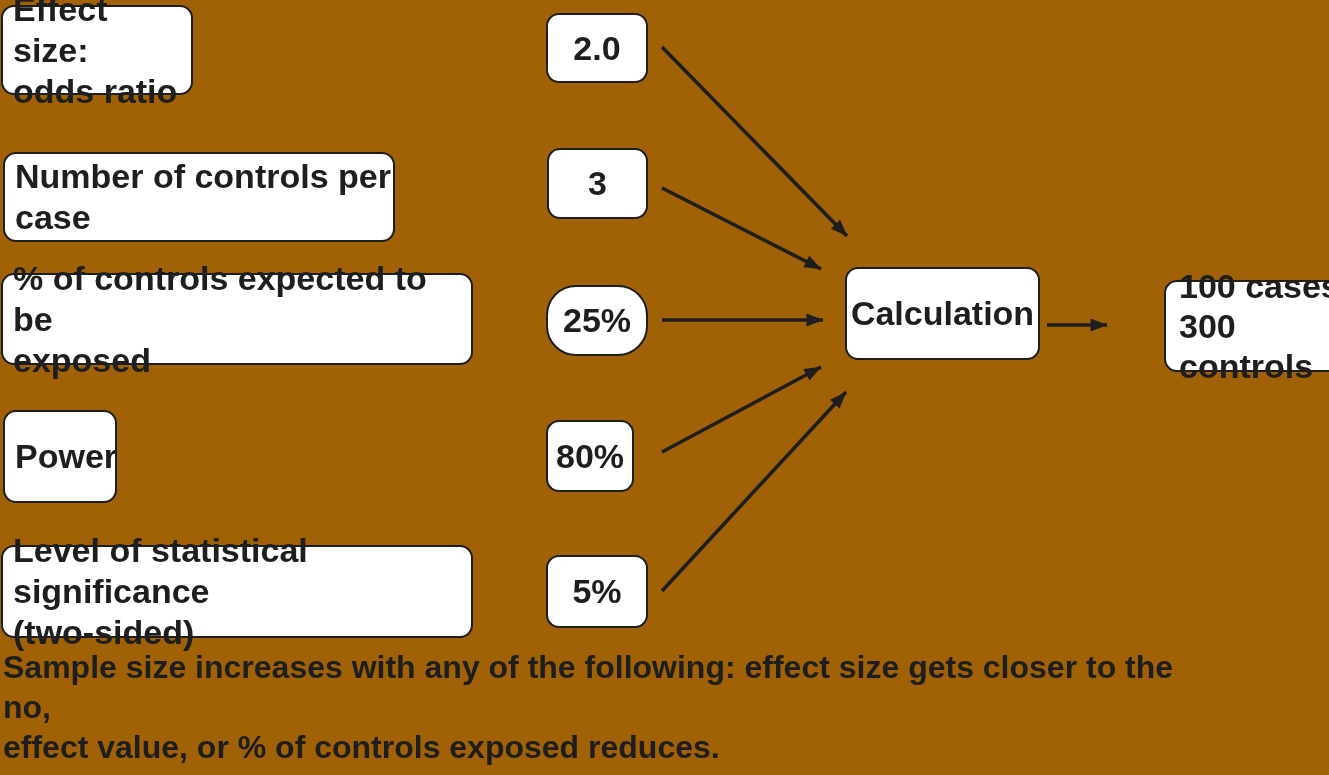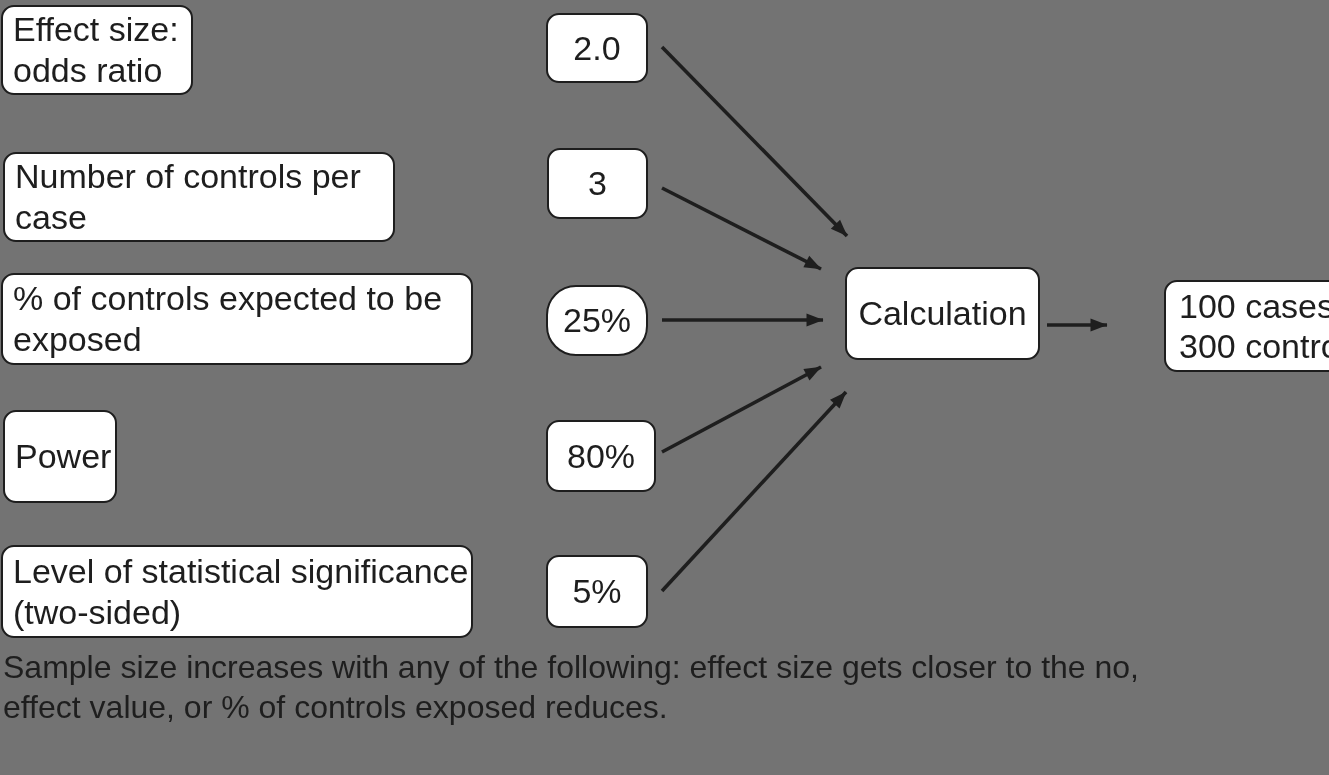--- a/index.html
+++ b/index.html
@@ -4,24 +4,25 @@
 <style>
   html, body {
     margin: 0;
     padding: 0;
     background: #ffffff;
   }
   .canvas {
     position: relative;
     width: 1329px;
     height: 775px;
-    background: #737373;
+    background: #a16207;
     font-family: "Liberation Sans", sans-serif;
     color: #1e1e1e;
     overflow: hidden;
+    font-weight: bold;
   }
   .box {
     position: absolute;
     box-sizing: border-box;
     border: 2.5px solid #1e1e1e;
     border-radius: 13px;
     background: #ffffff;
     display: flex;
     align-items: center;
     font-size: 34px;
@@ -38,21 +39,21 @@
   #lb1 { left: 1px;  top: 5px;   width: 192px; height: 90px; }
   #lb2 { left: 3px;  top: 152px; width: 392px; height: 90px; }
   #lb3 { left: 1px;  top: 273px; width: 472px; height: 92px; }
   #lb4 { left: 3px;  top: 410px; width: 114px; height: 93px; }
   #lb5 { left: 1px;  top: 545px; width: 472px; height: 93px; }
 
   
   #vb1 { left: 546px; top: 13px;  width: 102px; height: 70px; }
   #vb2 { left: 547px; top: 148px; width: 101px; height: 71px; }
   #vb3 { left: 546px; top: 285px; width: 102px; height: 71px; border-radius: 30px; }
-  #vb4 { left: 546px; top: 420px; width: 110px; height: 72px; }
+  #vb4 { left: 546px; top: 420px; width: 88px; height: 72px; }
   #vb5 { left: 546px; top: 555px; width: 102px; height: 73px; }
 
   #calc-box   { left: 845px;  top: 267px; width: 195px; height: 93px; }
   #result-box { left: 1117px; top: 280px; width: 208px; height: 92px; margin-left: 47px; }
 
   .caption {
     position: absolute;
     left: 3px;
     top: 647px;
     width: 1180px;

